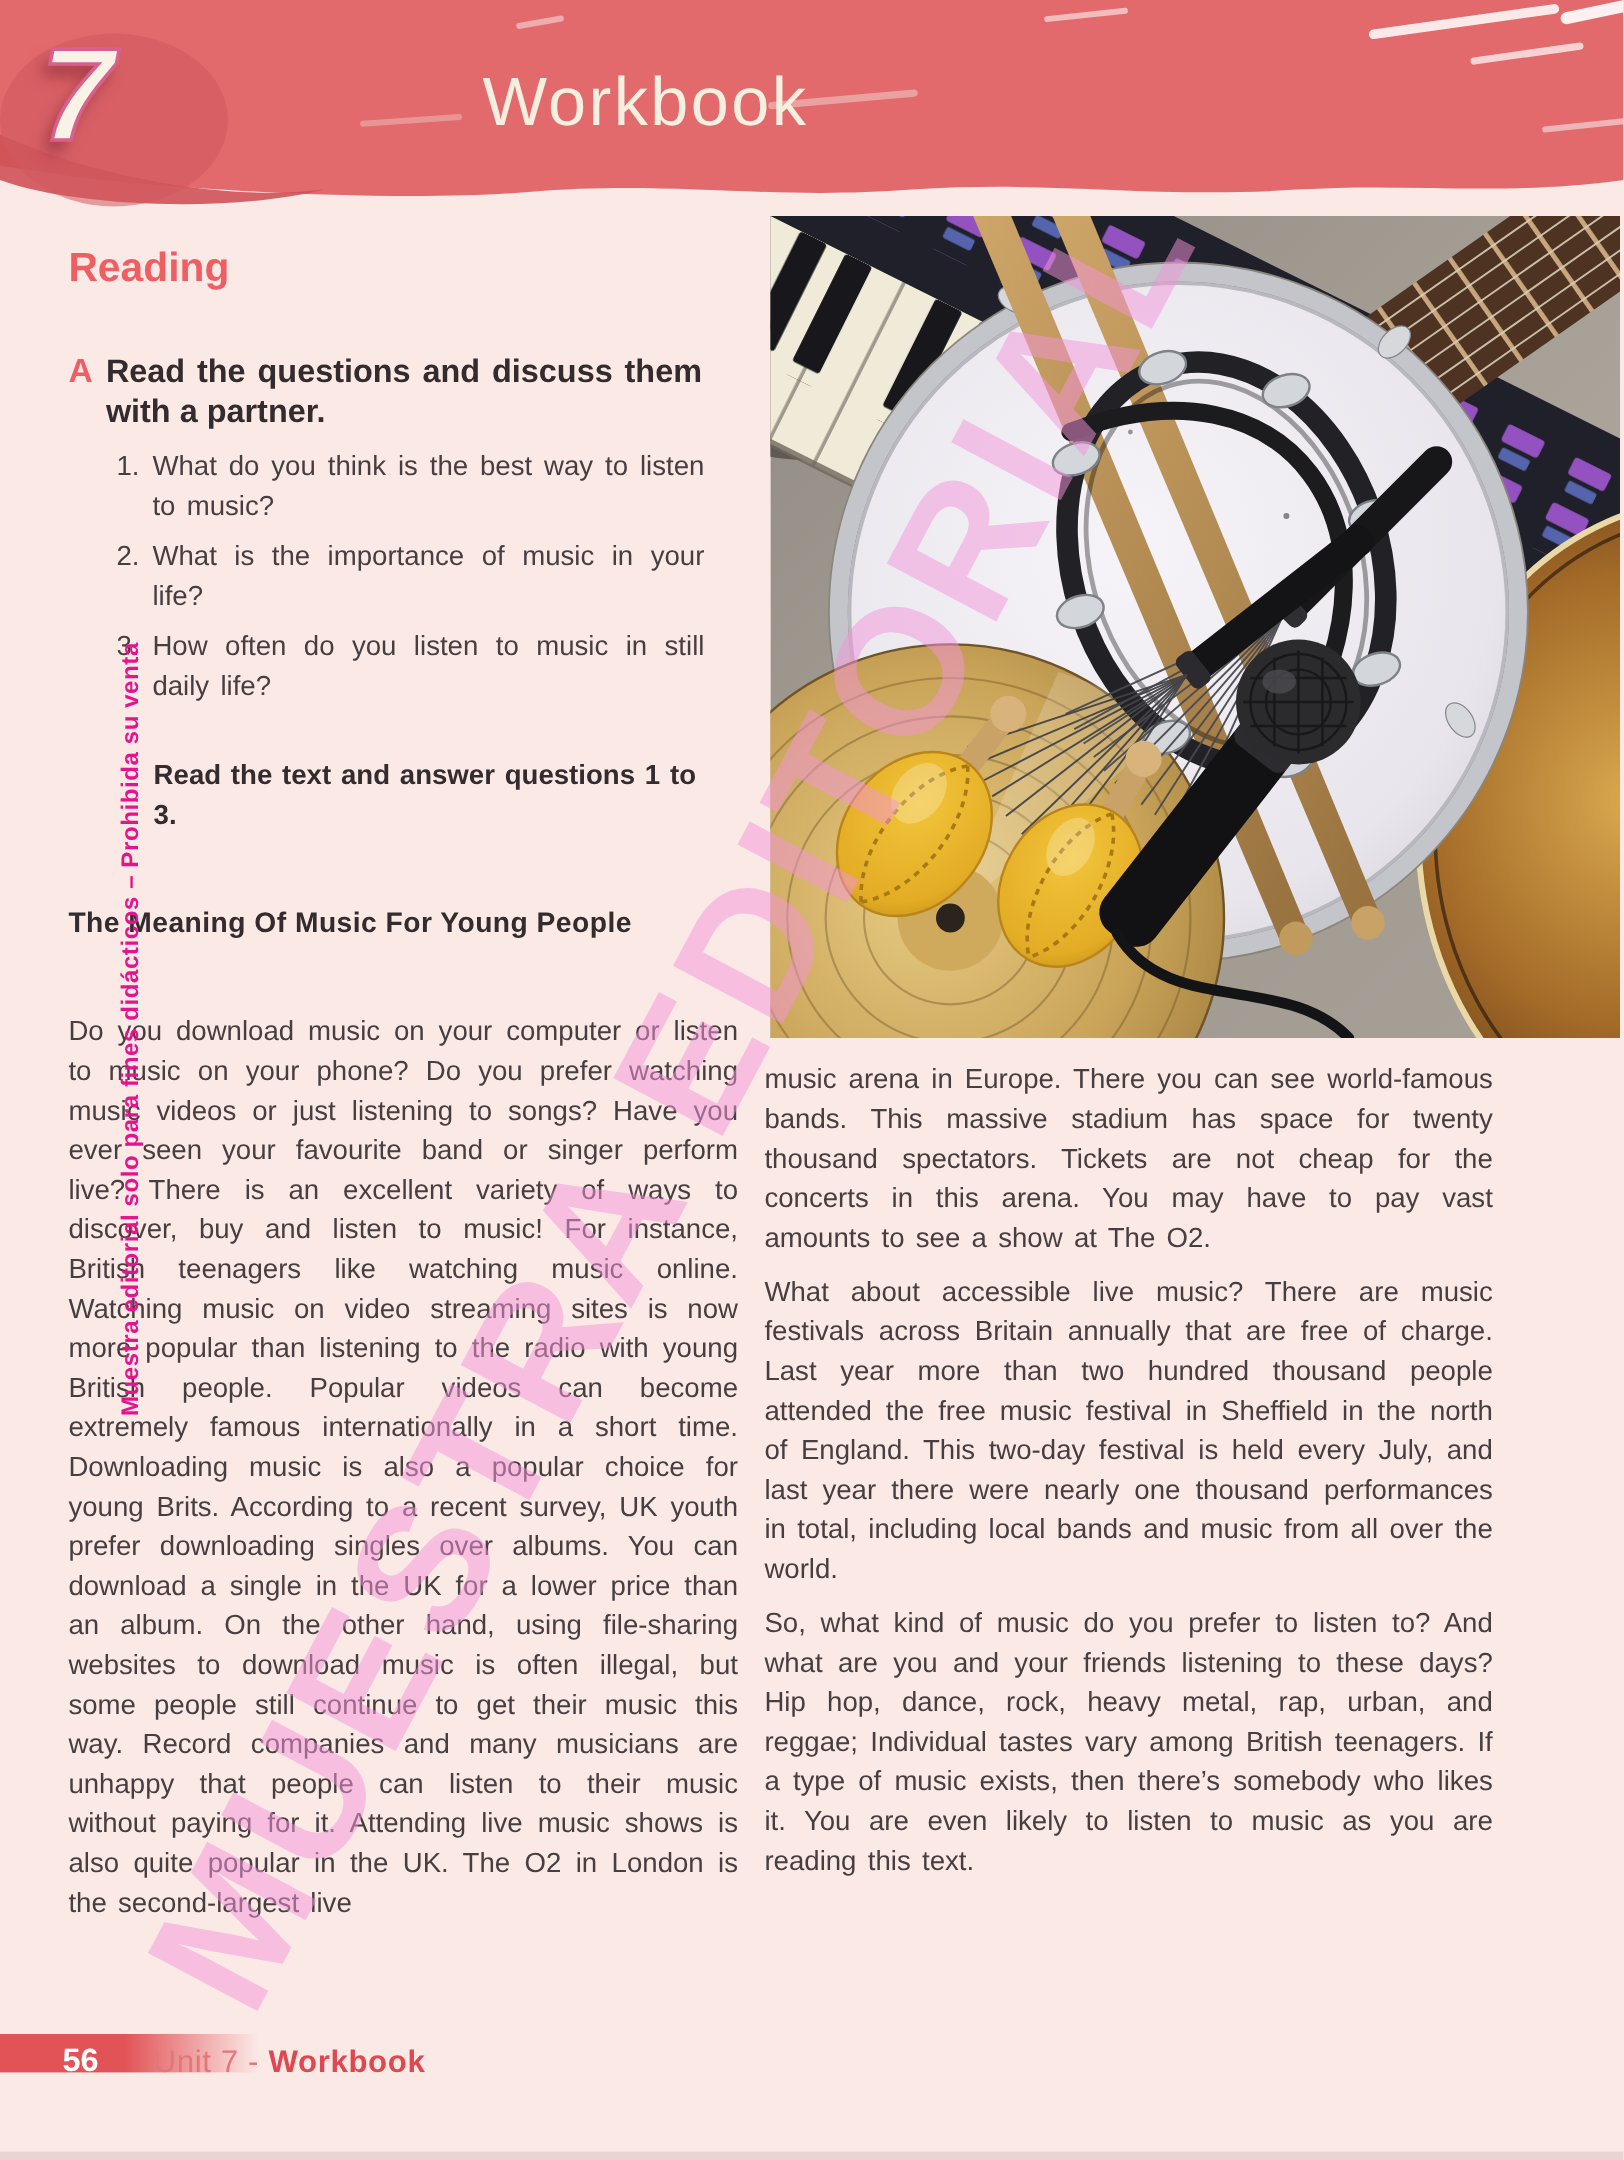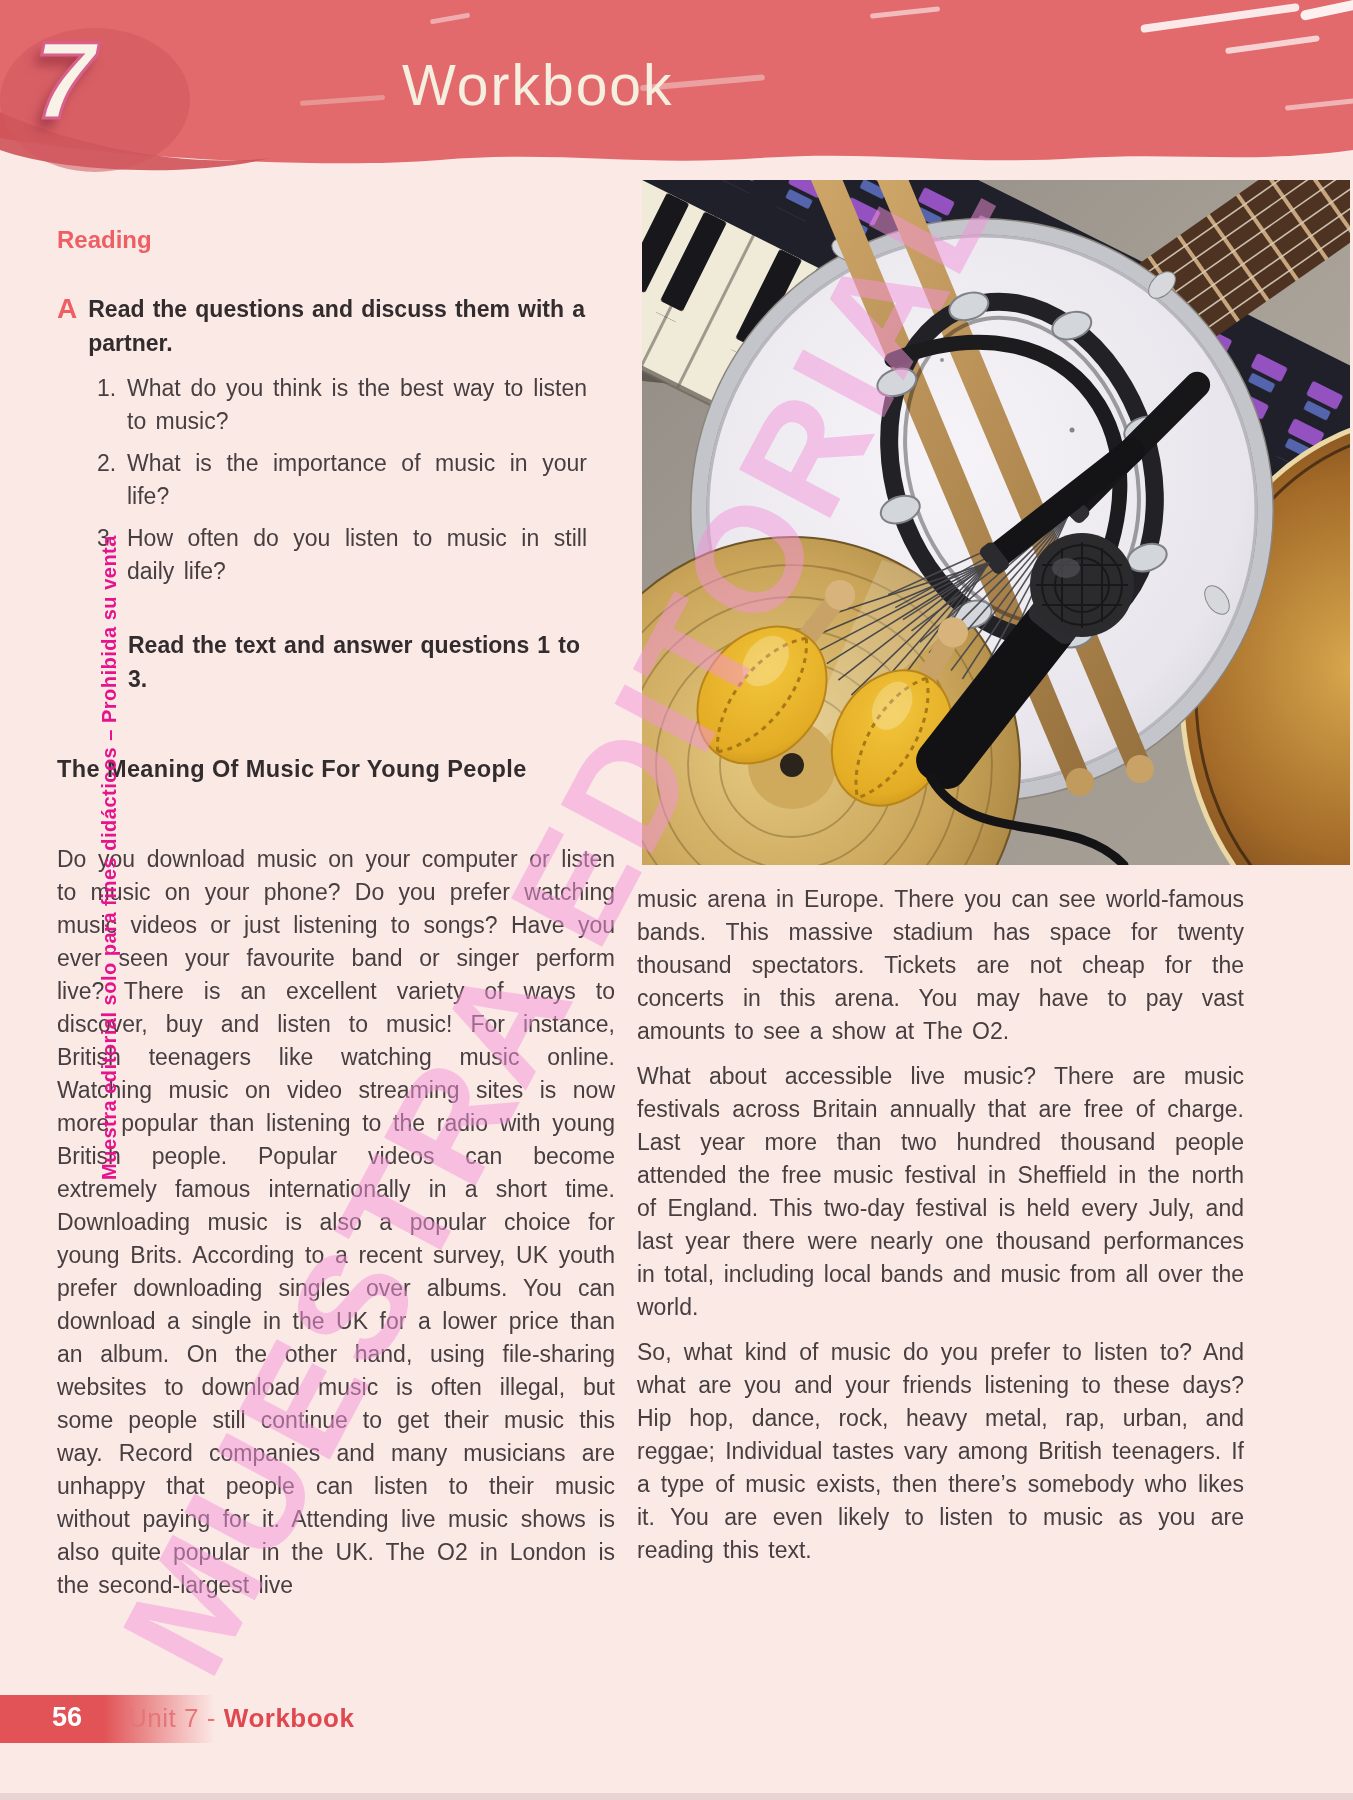--- a/index.html
+++ b/index.html
@@ -16,24 +16,24 @@
   .header{position:absolute;left:0;top:0;width:1353px;height:190px;z-index:3;}
   .header svg{position:absolute;left:0;top:0;}
   .h-seven{
     position:absolute;left:34px;top:16px;font-size:110px;font-weight:800;font-style:italic;
     color:#f8f3e6;-webkit-text-stroke:3px #d8608c;
     text-shadow:-7px 10px 12px rgba(130,35,50,.6);
   }
   .h-unit{position:absolute;left:118px;top:46px;font-size:64px;font-weight:800;color:var(--cream);letter-spacing:3px;}
   .h-book{position:absolute;left:402px;top:52px;font-size:57px;font-weight:400;color:var(--cream);letter-spacing:2px;}
   
-  .reading-heading{position:absolute;left:57px;top:226px;font-size:24px;font-weight:800;color:var(--accent_red);z-index:2;}
+  .reading-heading{position:absolute;left:57px;top:204px;font-size:34px;font-weight:800;color:var(--accent_red);z-index:2;}
   .task-a{position:absolute;left:57px;top:292px;width:528px;display:flex;gap:11px;z-index:2;}
   .task-a .marker{color:var(--accent_red);font-weight:800;font-size:28px;line-height:34px;}
-  .task-a .text{flex:1;font-weight:700;font-size:23px;line-height:34px;text-align:justify;color:var(--bold_ink);}
+  .task-a .text{flex:1;font-weight:700;font-size:27px;line-height:34px;text-align:justify;color:var(--bold_ink);}
   .questions{position:absolute;left:97px;top:372px;width:490px;margin:0;padding:0;list-style:none;z-index:2;}
   .questions li{display:flex;font-size:23px;line-height:33px;color:var(--body_ink);margin-bottom:9px;word-spacing:3px;}
   .qnum{width:30px;flex:none;}
   .qtext{flex:1;text-align:justify;}
   .task-b{position:absolute;left:85px;top:628px;width:452px;font-weight:700;font-size:23px;line-height:34px;
     text-align:justify;color:var(--bold_ink);z-index:2;margin-left:43px;}
   
   .article-title{position:absolute;left:57px;top:756px;width:560px;text-align:left;
     font-size:23.5px;font-weight:700;color:var(--bold_ink);letter-spacing:.4px;z-index:2;}
   .col-left{position:absolute;left:57px;top:843px;width:558px;font-size:23px;line-height:33px;
@@ -43,21 +43,21 @@
   .col-right p{margin:0 0 12px 0;}
   
   .photo{position:absolute;left:642px;top:180px;width:708px;height:685px;z-index:1;}
   
   .wm-diagonal{position:absolute;left:-290px;top:830px;width:1700px;text-align:center;white-space:nowrap;
     transform:rotate(-62deg);font-size:150px;font-weight:800;letter-spacing:6px;
     color:rgba(243,148,217,.5);z-index:6;pointer-events:none;}
   .wm-vertical{position:absolute;left:98px;top:1180px;transform-origin:0 0;transform:rotate(-90deg);
     white-space:nowrap;font-size:20px;font-weight:600;letter-spacing:.5px;color:var(--magenta);z-index:7;}
   
-  .footer-badge{position:absolute;left:0;top:1695px;width:215px;height:48px;z-index:2;
+  .footer-badge{position:absolute;left:0;top:1695px;width:215px;height:32px;z-index:2;
     background:linear-gradient(90deg,var(--footer_red) 0%,var(--footer_red) 48%,rgba(225,83,86,0) 100%);}
   .footer-pagenum{position:absolute;left:52px;top:7px;font-size:27px;font-weight:700;color:#ffffff;}
   .footer-label{position:absolute;left:128px;top:1703px;font-size:26px;color:#e4767a;z-index:2;letter-spacing:.5px;}
   .footer-label .bookword{color:#e0484f;font-weight:700;margin-left:8px;}
   .bottom-strip{position:absolute;left:0;top:1793px;width:1353px;height:7px;background:#ead4d3;z-index:2;}
 </style>
 </head>
 <body>
 
 <div class="header">

